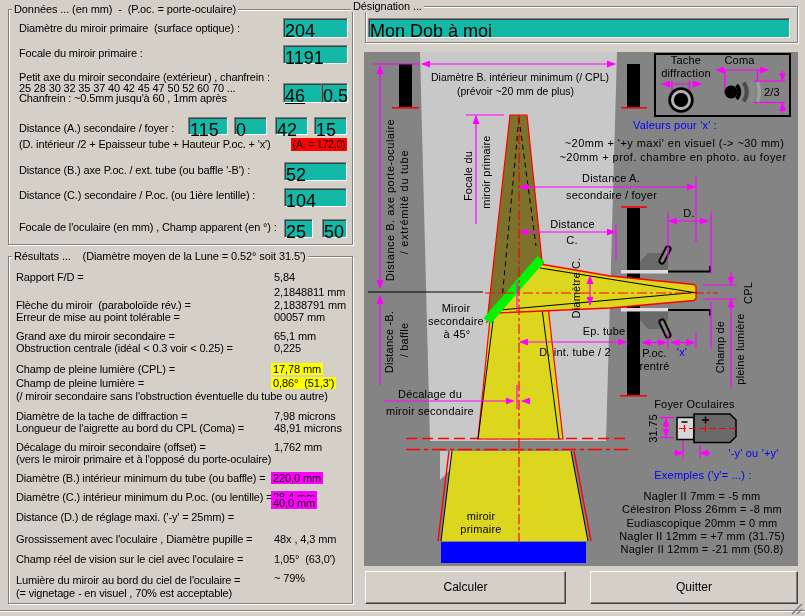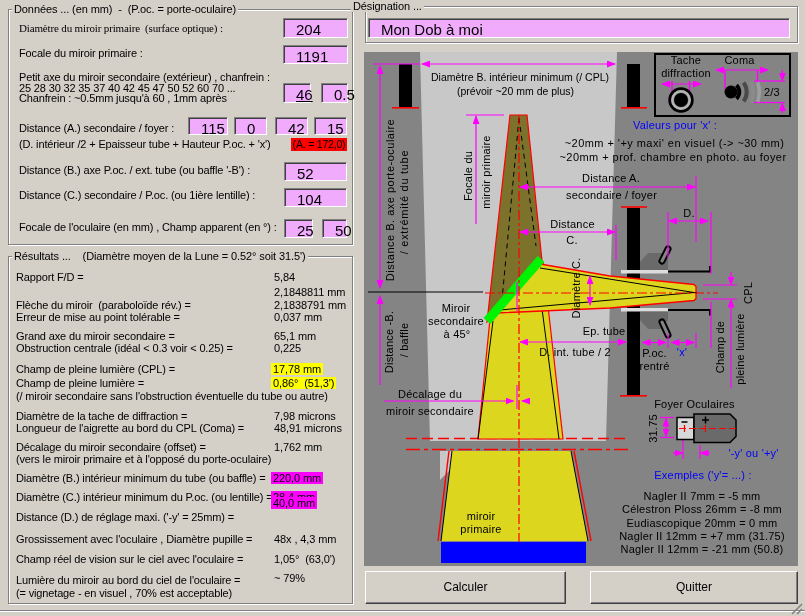--- a/index.html
+++ b/index.html
@@ -1,60 +1,60 @@
 <!DOCTYPE html>
 <html><head><meta charset="utf-8">
 <style>
 html,body{margin:0;padding:0;}
 #win{position:relative;width:805px;height:616px;background:#d4d0c8;font-family:"Liberation Sans",sans-serif;overflow:hidden;}
 .gb{position:absolute;border:1px solid #808080;box-shadow:inset 1px 1px 0 #fff, 1px 1px 0 #fff;}
 .gbl{position:absolute;background:#d4d0c8;padding:0 2px;font-size:11px;letter-spacing:-0.1px;white-space:nowrap;}
 .lbl{position:absolute;font-size:11px;letter-spacing:-0.15px;white-space:nowrap;color:#000;transform:translateY(-50%);}
-.inp{position:absolute;background:#f0abfc;border-top:1px solid #808080;border-left:1px solid #808080;border-bottom:1px solid #fff;border-right:1px solid #fff;box-shadow:inset 1px 1px 0 #404040;font-size:15px;box-sizing:border-box;padding:2px 0 0 12px;white-space:nowrap;}
+.inp{position:absolute;background:#14b8a6;border-top:1px solid #808080;border-left:1px solid #808080;border-bottom:1px solid #fff;border-right:1px solid #fff;box-shadow:inset 1px 1px 0 #404040;font-size:18px;box-sizing:border-box;padding:2px 0 0 1px;white-space:nowrap;}
 .val{position:absolute;font-size:11px;letter-spacing:-0.1px;white-space:nowrap;transform:translateY(-50%);}
 .btn{position:absolute;background:#d4d0c8;border:1px solid #404040;border-top-color:#fff;border-left-color:#fff;box-shadow:inset -1px -1px 0 #808080, inset 1px 1px 0 #d4d0c8;font-size:12px;text-align:center;}
 </style></head>
 <body>
 <div id="win">
 
 <div class="gb" style="left:8px;top:9px;width:343px;height:234px;"></div>
 <div class="gbl" style="left:12px;top:3px;">Données ... (en mm)&nbsp; -&nbsp; (P.oc. = porte-oculaire)</div>
-<div class="lbl" style="left:19px;top:28px;font-family:Liberation Serif, serif;">Diamètre du miroir primaire&nbsp; (surface optique) :</div>
+<div class="lbl" style="left:19px;top:28px;">Diamètre du miroir primaire&nbsp; (surface optique) :</div>
 <div class="lbl" style="left:19px;top:53px;">Focale du miroir primaire :</div>
 <div class="lbl" style="left:19px;top:77px;">Petit axe du miroir secondaire (extérieur) , chanfrein :</div>
 <div class="lbl" style="left:19px;top:88px;">25 28 30 32 35 37 40 42 45 47 50 52 60 70 ...</div>
 <div class="lbl" style="left:19px;top:98px;">Chanfrein : ~0.5mm jusqu'à 60 , 1mm après</div>
 <div class="lbl" style="left:19px;top:128px;">Distance (A.) secondaire / foyer :</div>
 <div class="lbl" style="left:19px;top:144px;">(D. intérieur /2 + Epaisseur tube + Hauteur P.oc. + 'x')</div>
 <div class="lbl" style="left:19px;top:170px;">Distance (B.) axe P.oc. / ext. tube (ou baffle '-B') :</div>
 <div class="lbl" style="left:19px;top:195px;">Distance (C.) secondaire / P.oc. (ou 1ière lentille) :</div>
 <div class="lbl" style="left:19px;top:227px;">Focale de l'oculaire (en mm) , Champ apparent (en °) :</div>
 <div class="inp" style="left:283px;top:18px;width:65px;height:20px;">204</div>
 <div class="inp" style="left:283px;top:45px;width:65px;height:19px;">1191</div>
-<div class="inp" style="left:283px;top:83px;width:28px;height:20px;text-decoration:underline;">46</div>
+<div class="inp" style="left:283px;top:83px;width:56px;height:20px;text-decoration:underline;">46</div>
 <div class="inp" style="left:321px;top:83px;width:27px;height:20px;">0.5</div>
 <div class="inp" style="left:188px;top:117px;width:40px;height:18px;">115</div>
 <div class="inp" style="left:234px;top:117px;width:33px;height:18px;">0</div>
 <div class="inp" style="left:275px;top:117px;width:33px;height:18px;">42</div>
 <div class="inp" style="left:314px;top:117px;width:33px;height:18px;">15</div>
 <div style="position:absolute;left:291px;top:138px;width:56px;height:13px;background:#ff0000;color:#000;font-size:10.5px;line-height:13px;text-align:center;white-space:nowrap;letter-spacing:-0.2px;">(A. = 172,0)</div>
 <div class="inp" style="left:284px;top:162px;width:63px;height:19px;">52</div>
 <div class="inp" style="left:284px;top:188px;width:63px;height:19px;">104</div>
 <div class="inp" style="left:284px;top:219px;width:29px;height:19px;">25</div>
 <div class="inp" style="left:322px;top:219px;width:25px;height:19px;">50</div>
 
 <div class="gb" style="left:8px;top:256px;width:343px;height:346px;"></div>
 <div class="gbl" style="left:12px;top:250px;">Résultats ...&nbsp;&nbsp;&nbsp; (Diamètre moyen de la Lune = 0.52° soit 31.5')</div>
 <div class="lbl" style="left:16px;top:277px;">Rapport F/D =</div>
     <div class="val" style="left:274px;top:277px;">5,84</div>
     <div class="val" style="left:274px;top:292px;">2,1848811 mm</div>
 <div class="lbl" style="left:16px;top:304.5px;">Flèche du miroir&nbsp; (paraboloïde rév.) =</div>
     <div class="val" style="left:274px;top:304.5px;">2,1838791 mm</div>
 <div class="lbl" style="left:16px;top:317px;">Erreur de mise au point tolérable =</div>
-    <div class="val" style="left:274px;top:317px;">0,037 mm</div>
+    <div class="val" style="left:274px;top:317px;">00057 mm</div>
 <div class="lbl" style="left:16px;top:336px;">Grand axe du miroir secondaire =</div>
     <div class="val" style="left:274px;top:336px;">65,1 mm</div>
 <div class="lbl" style="left:16px;top:348px;">Obstruction centrale (idéal &lt; 0.3 voir &lt; 0.25) =</div>
     <div class="val" style="left:274px;top:348px;">0,225</div>
 <div class="lbl" style="left:16px;top:369px;">Champ de pleine lumière (CPL) =</div>
     <div class="val" style="left:271px;top:369px;background:#ffff00;padding:0 2px;">17,78 mm</div>
 <div class="lbl" style="left:16px;top:383px;">Champ de pleine lumière =</div>
     <div class="val" style="left:271px;top:383px;background:#ffff00;padding:0 2px;">0,86°&nbsp; (51,3')</div>
 <div class="lbl" style="left:16px;top:396px;">(/ miroir secondaire sans l'obstruction éventuelle du tube ou autre)</div>
 <div class="lbl" style="left:16px;top:416px;">Diamètre de la tache de diffraction =</div>

